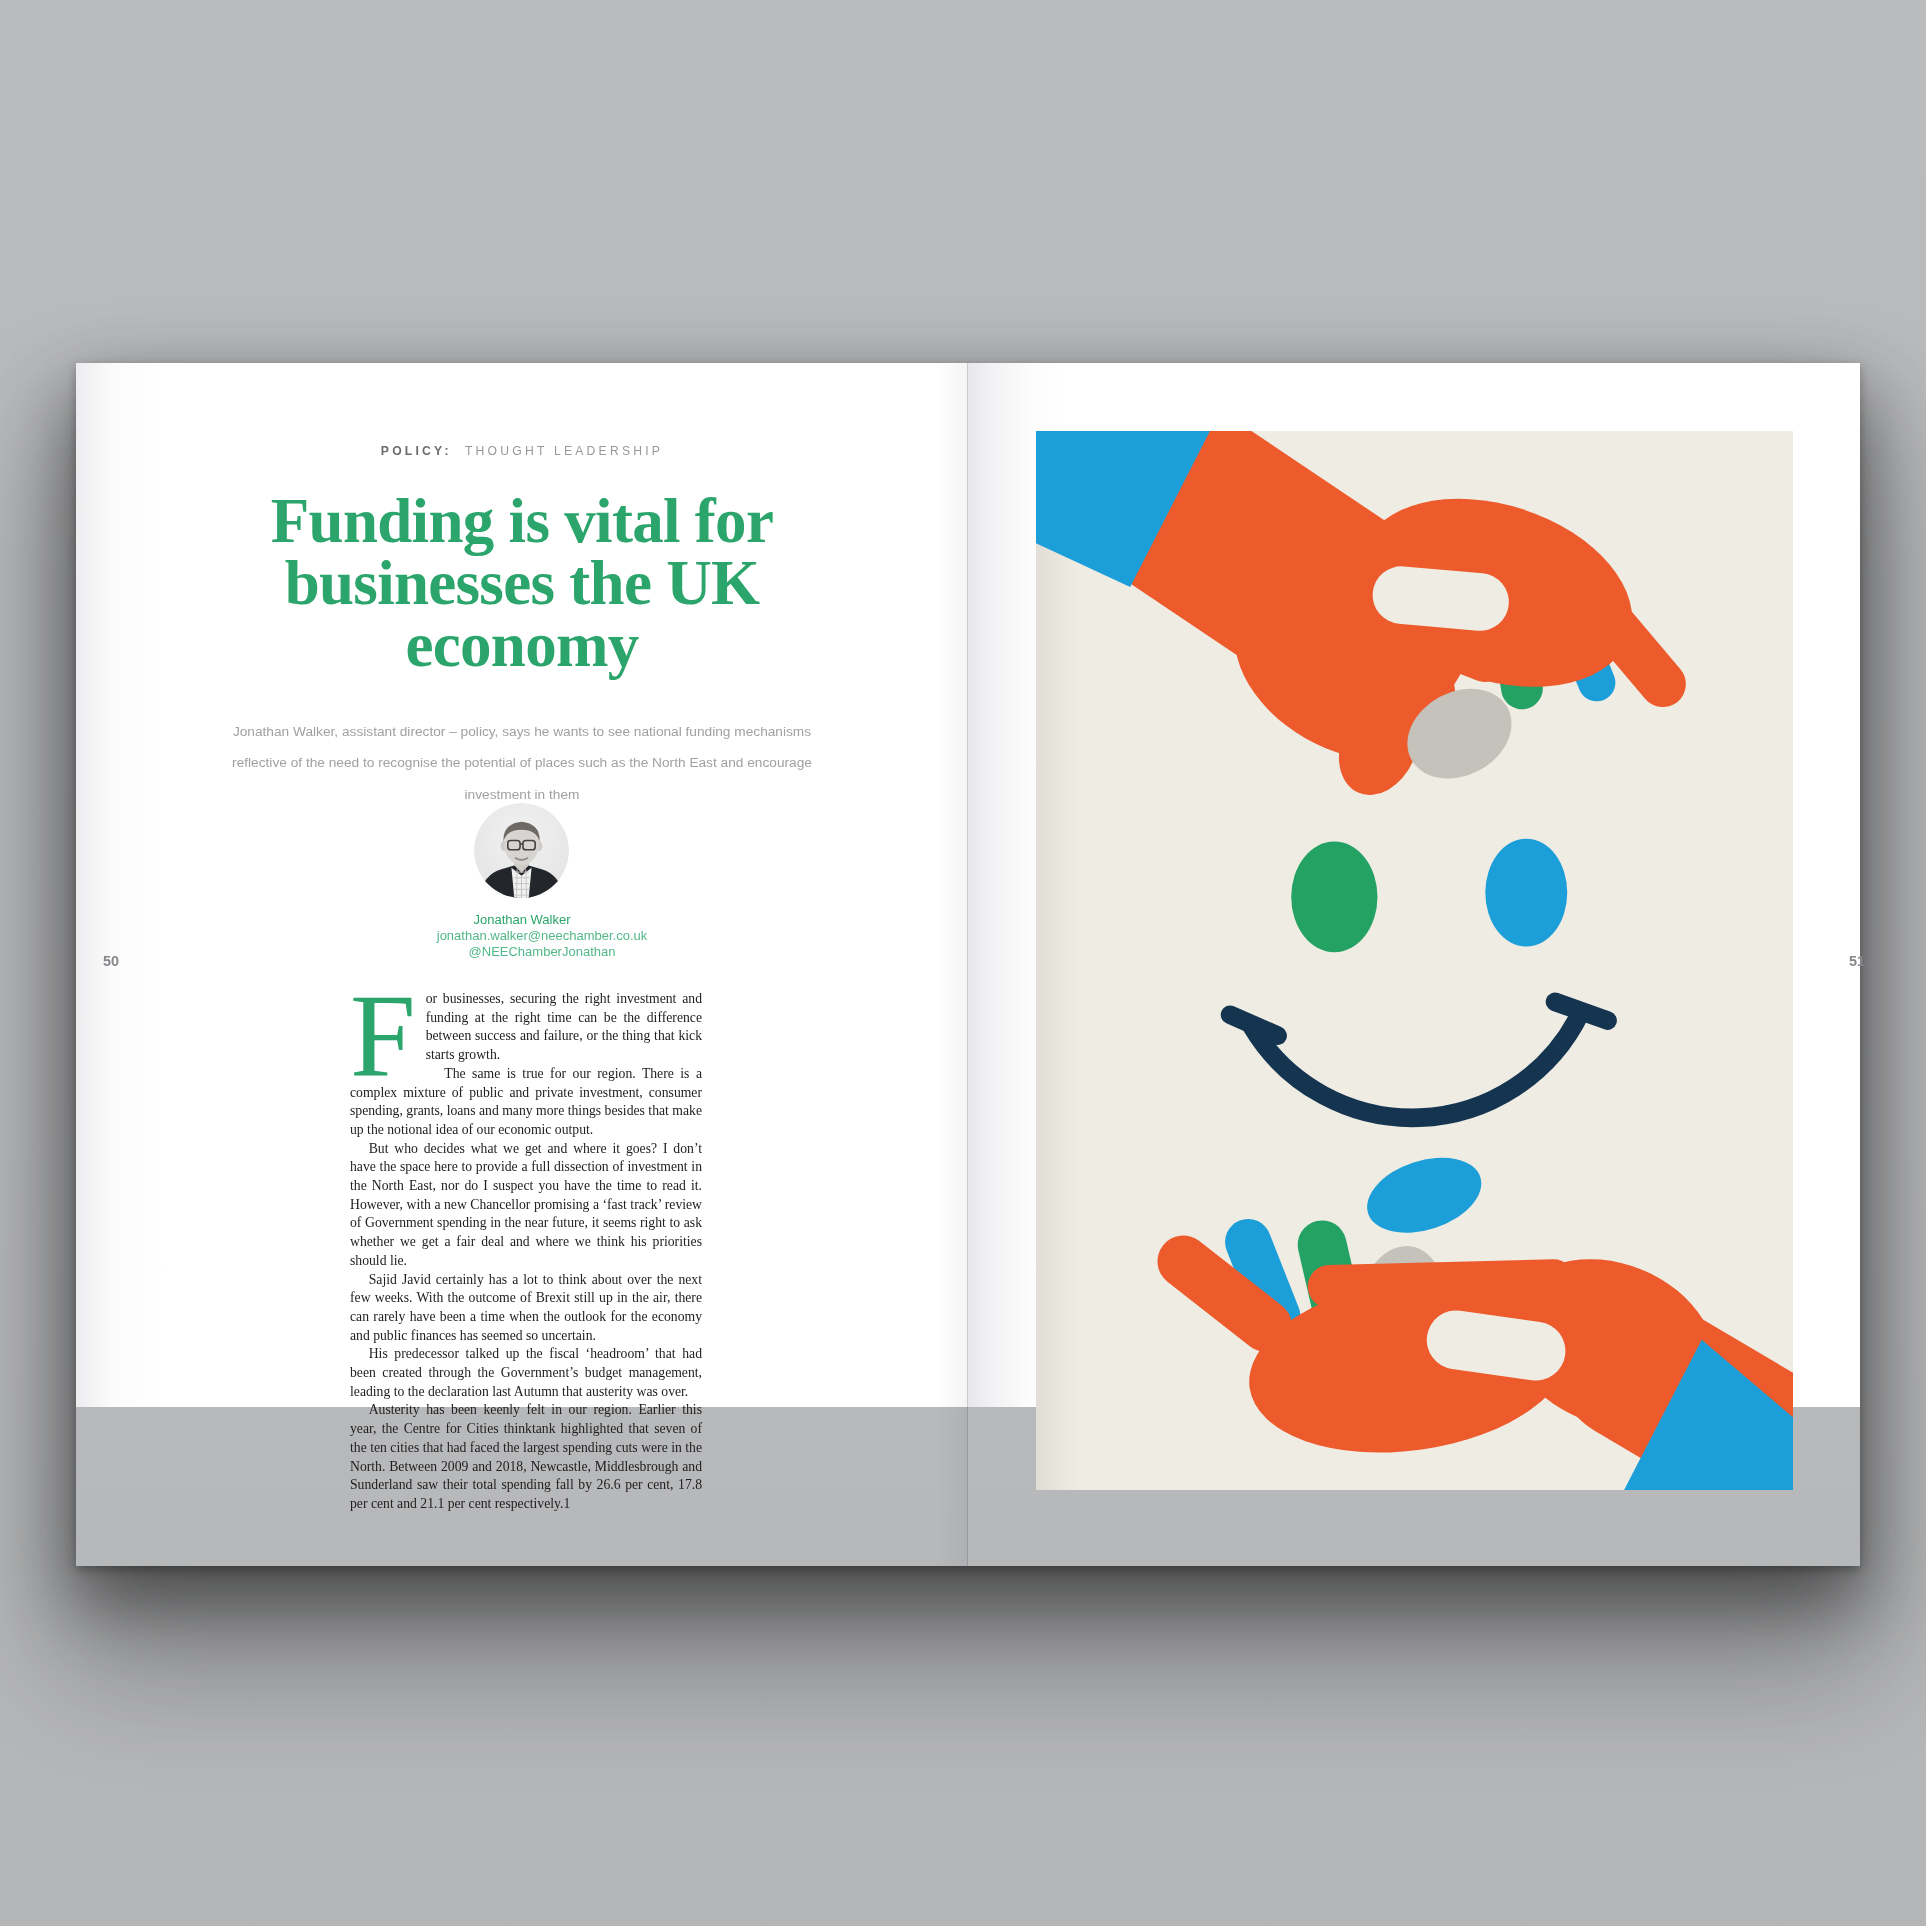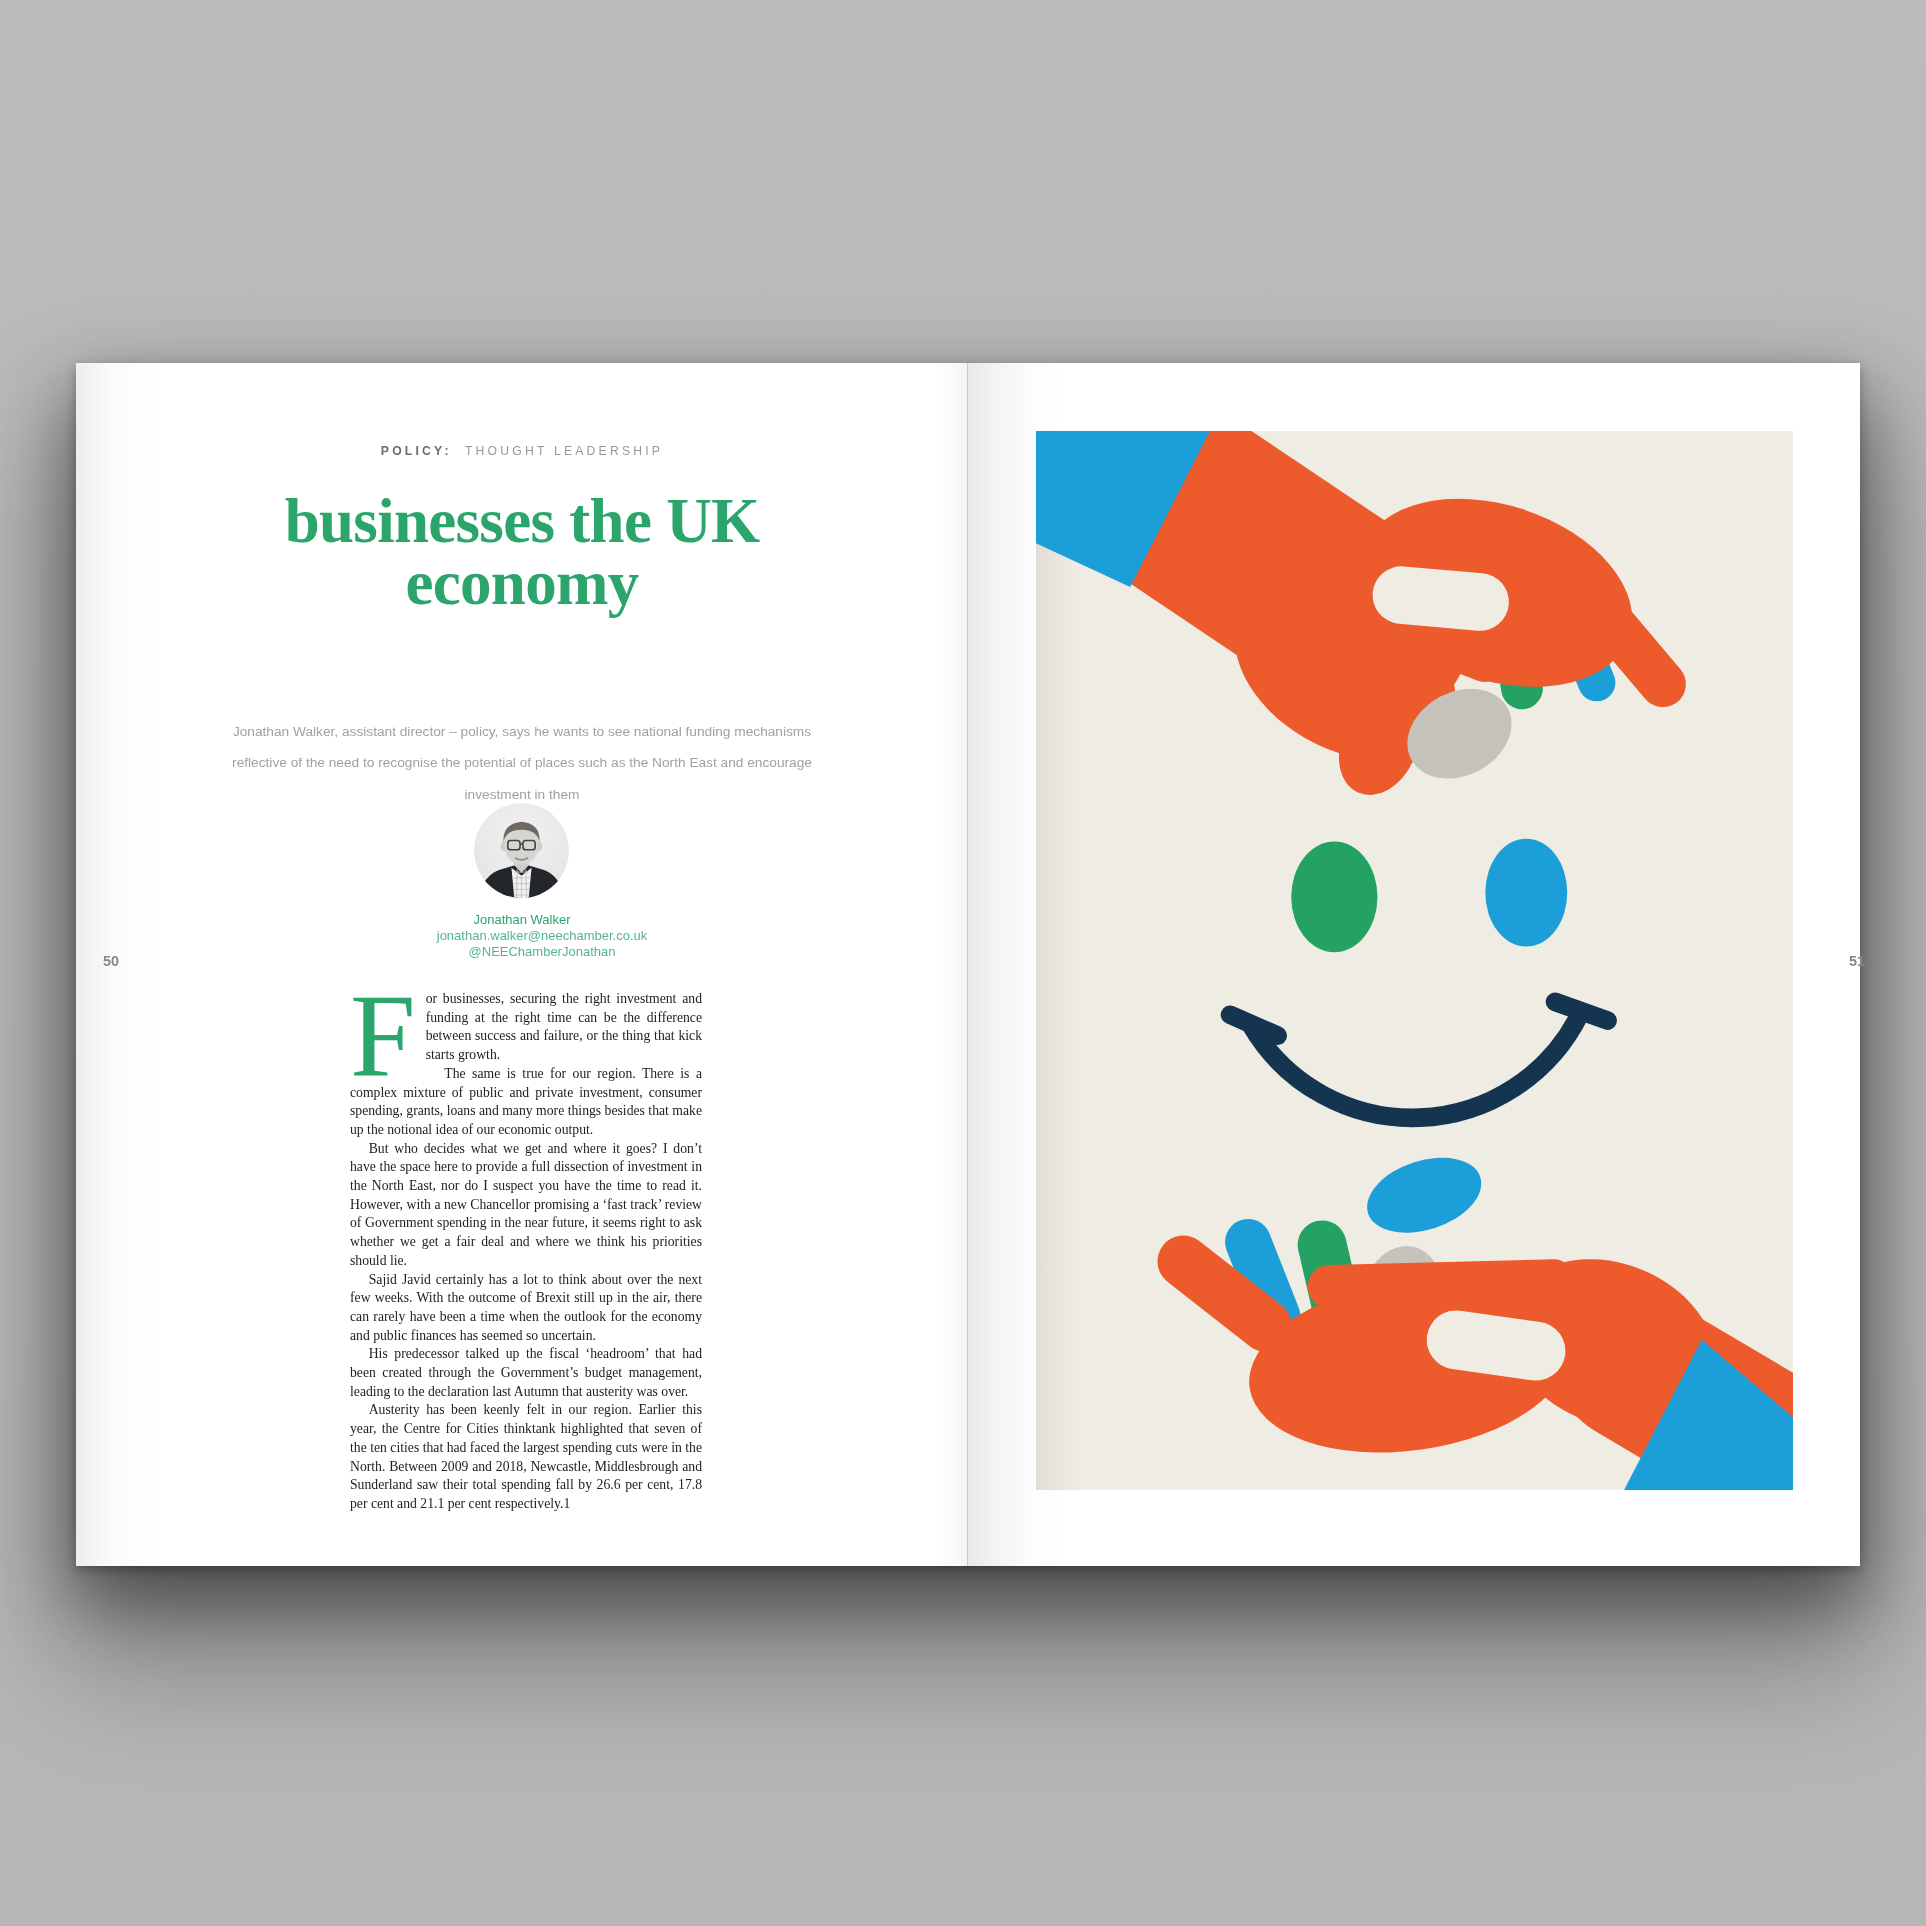--- a/index.html
+++ b/index.html
@@ -6,21 +6,21 @@
   #canvas{
     position:relative;width:1926px;height:1926px;
     background:linear-gradient(180deg,#babbbd 0%,#b8b9bb 70%,#b5b6b8 100%);
     overflow:hidden;
     font-family:"Liberation Sans", sans-serif;
   }
   .spread{
     position:absolute;left:76px;top:363px;width:1784px;height:1203px;
     box-shadow:0 4.3px 10px rgba(0,0,0,.28), 0 32px 68px 4.3px rgba(0,0,0,.45), 0 86px 122px 18px rgba(0,0,0,.28);
   }
-  .page{position:absolute;top:0;height:1203px;width:892px;}
+  .page{position:absolute;top:0;height:1044px;width:892px;}
   .page-left{left:0;background:linear-gradient(90deg,#ededef 0%,#fbfbfc 4%,#ffffff 10%,#ffffff 100%);}
   .page-right{left:892px;background:linear-gradient(90deg,#e8e8ea 0%,#f3f3f5 3%,#fcfcfd 7%,#ffffff 11%,#ffffff 100%);}
   .gutter-line{position:absolute;left:891px;top:0;width:1.4px;height:100%;background:rgba(95,95,100,.28);}
   .edge-shade-left{position:absolute;left:860px;top:0;width:32px;height:100%;
     background:linear-gradient(90deg,rgba(0,0,0,0) 0%,rgba(0,0,0,.045) 100%);}
 
   
   .eyebrow{position:absolute;left:0;top:81px;width:100%;text-align:center;
     font-size:12.2px;letter-spacing:3.2px;white-space:nowrap;}
   .eyebrow .sec{font-weight:700;color:#6b6c6f;}
@@ -56,20 +56,21 @@
 <div id="canvas">
   <div class="spread">
 
     <div class="page page-left">
       <div class="eyebrow">
         <span class="sec">POLICY:</span>
         <span class="sub">&nbsp;<span>THOUGHT LEADERSHIP</span></span>
       </div>
 
       <div class="headline">
+        <div>Funding is vital for</div>
         <div>businesses the UK</div>
         <div>economy</div>
       </div>
 
       <div class="standfirst">
         <div>Jonathan Walker, assistant director – policy, says he wants to see national funding mechanisms</div>
         <div>reflective of the need to recognise the potential of places such as the North East and encourage</div>
         <div>investment in them</div>
       </div>
 

